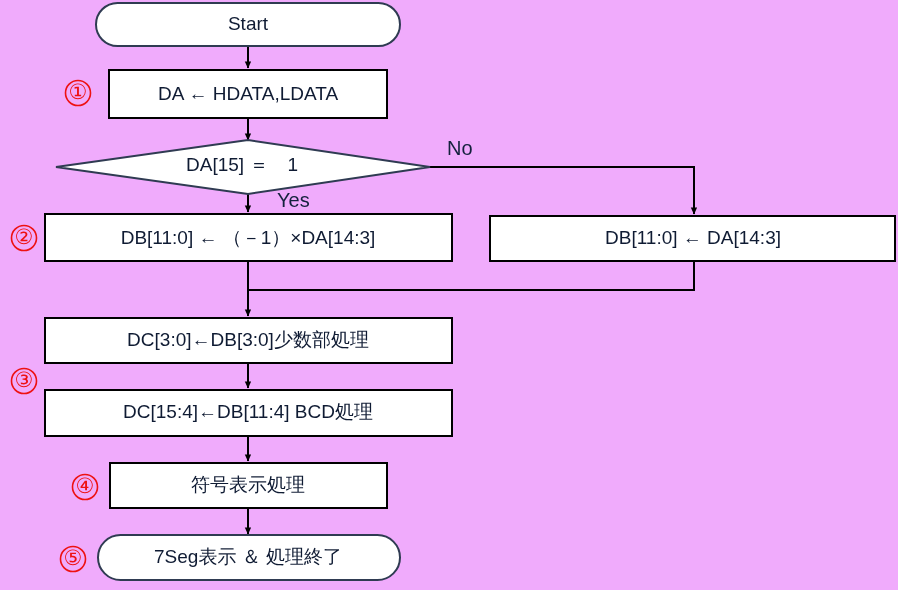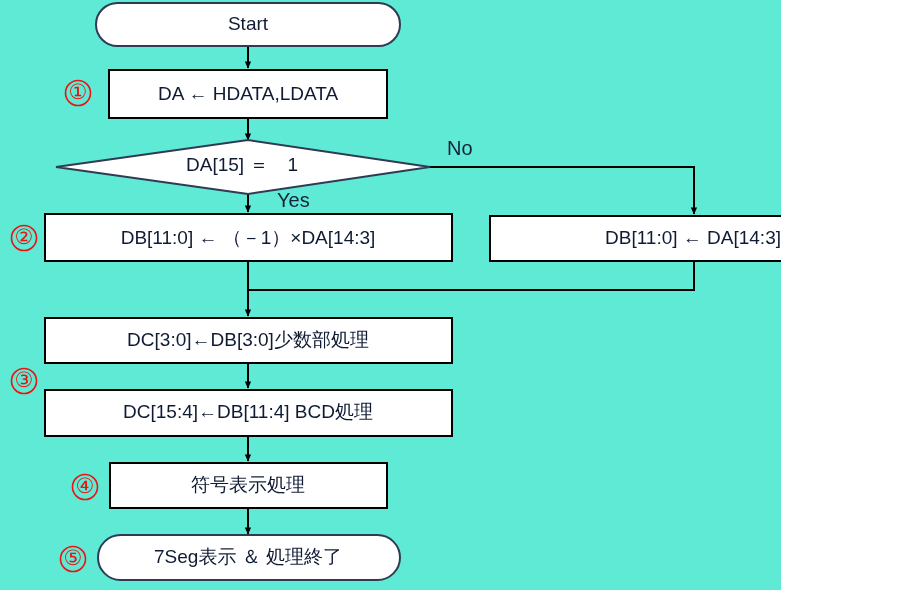--- a/index.html
+++ b/index.html
@@ -5,23 +5,23 @@
   html, body {
     margin: 0;
     padding: 0;
     background: #ffffff;
   }
   body {
     font-family: "Liberation Sans", "DejaVu Sans", sans-serif;
   }
   #canvas {
     position: relative;
-    width: 781px;
+    width: 898px;
     height: 590px;
-    background: #5eead4;
+    background: #f0abfc;
     overflow: hidden;
   }
   #flow-svg {
     position: absolute;
     left: 0;
     top: 0;
     width: 898px;
     height: 590px;
   }
   .node-text {

